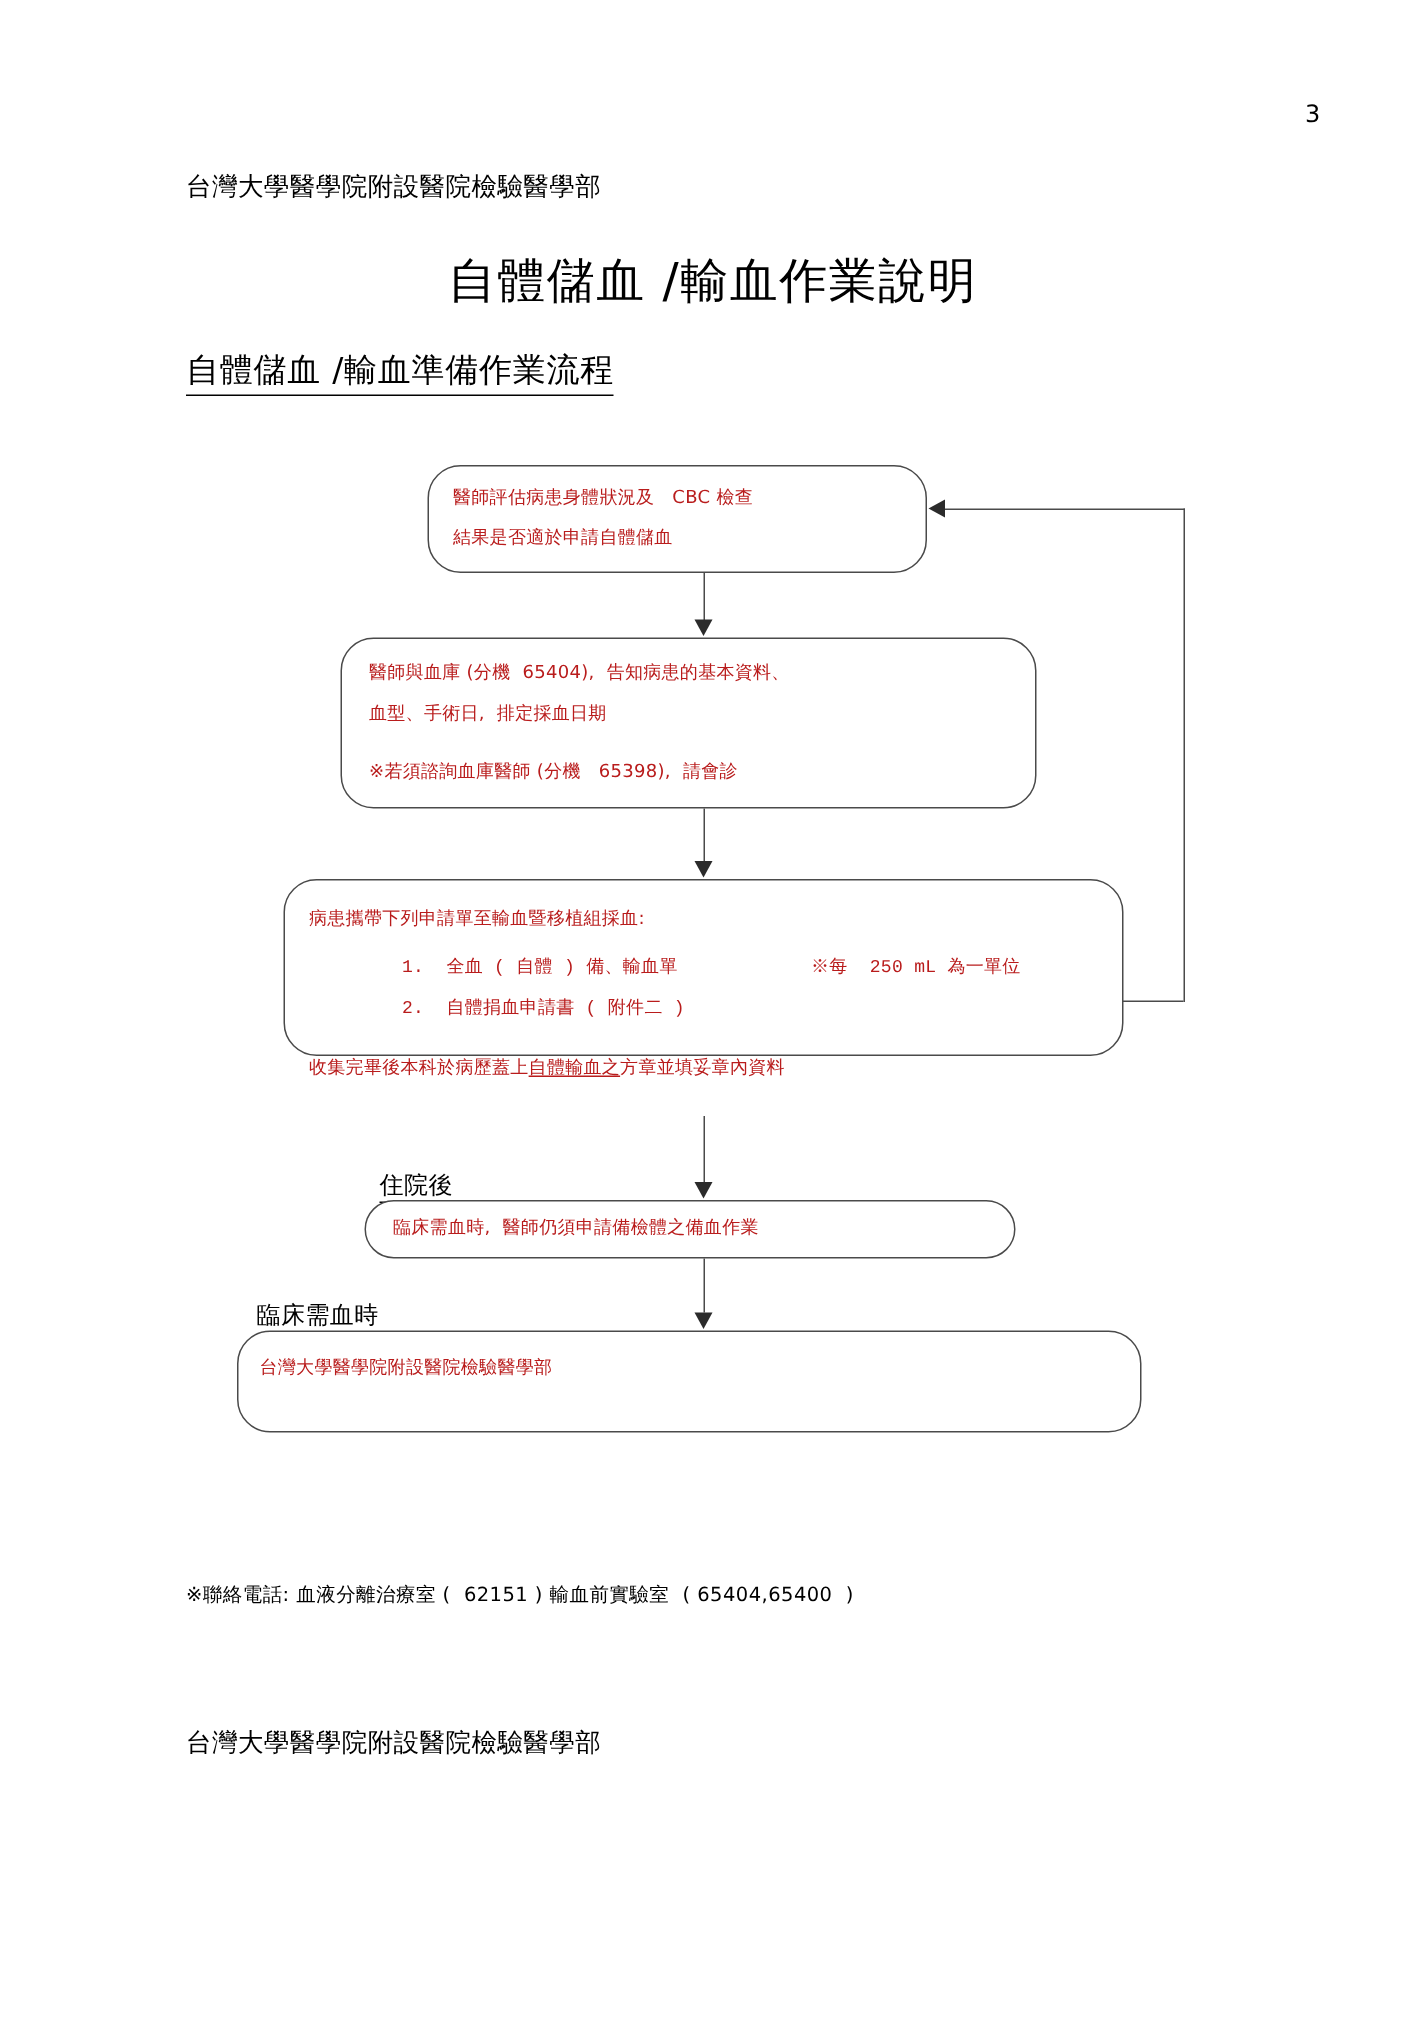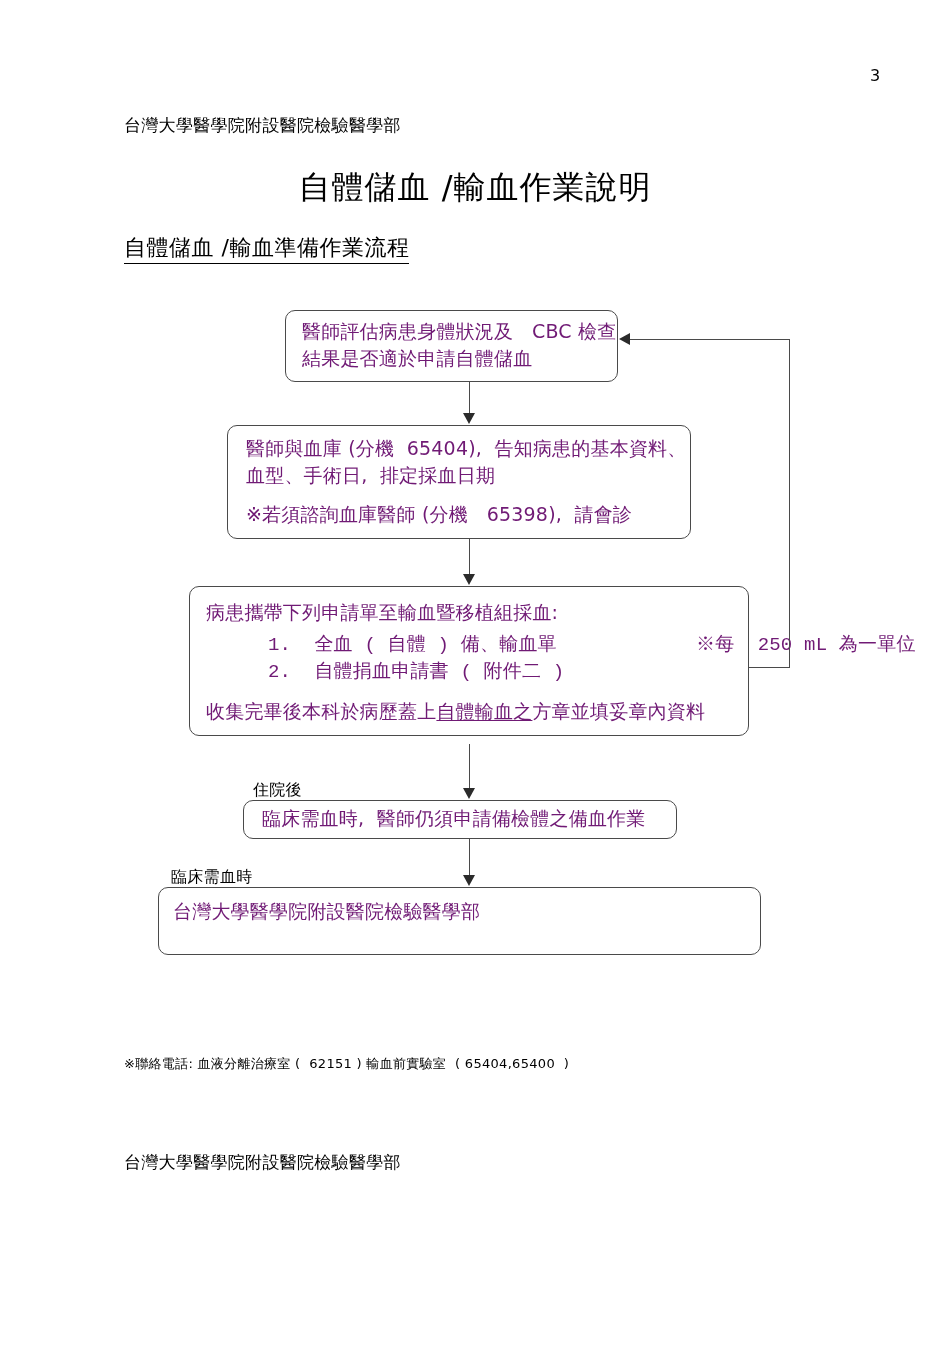--- a/index.html
+++ b/index.html
@@ -72,33 +72,33 @@
     font-size: 17px;
     line-height: 26px;
     letter-spacing: 0.3px;
   }
 
   
   .flow-box {
     position: absolute;
     box-sizing: border-box;
     border: 1.6px solid #4a4a4a;
-    border-radius: 10px;
+    border-radius: 22px;
     background: #ffffff;
-    font-size: 19px;
+    font-size: 12px;
     line-height: 27px;
     letter-spacing: 0.2px;
-    color: #701a75;
+    color: #b91c1c;
   }
   .flow-box .line { white-space: pre; }
   .flow-box .gap { height: 12px; }
 
   #box-1 { left: 285px; top: 310px;  width: 333px; height: 72px; padding: 7px 0 0 16px; }
   #box-2 { left: 227px; top: 425px;  width: 464px; height: 114px; padding: 9px 0 0 18px; }
-  #box-3 { left: 189px; top: 586px;  width: 560px; height: 150px; padding: 12px 0 0 16px; }
+  #box-3 { left: 189px; top: 586px;  width: 560px; height: 118px; padding: 12px 0 0 16px; }
   #box-4 { left: 243px; top: 800px;  width: 434px; height: 39px; padding: 4px 0 0 18px; }
   #box-5 { left: 158px; top: 887px;  width: 603px; height: 68px; padding: 10px 0 0 14px; }
 
   .ol-list {
     margin: 6px 0 0 0;
     padding: 0 0 0 62px;
     list-style: none;
     font-family: Liberation Mono, monospace;
   }
   .ol-list li {

